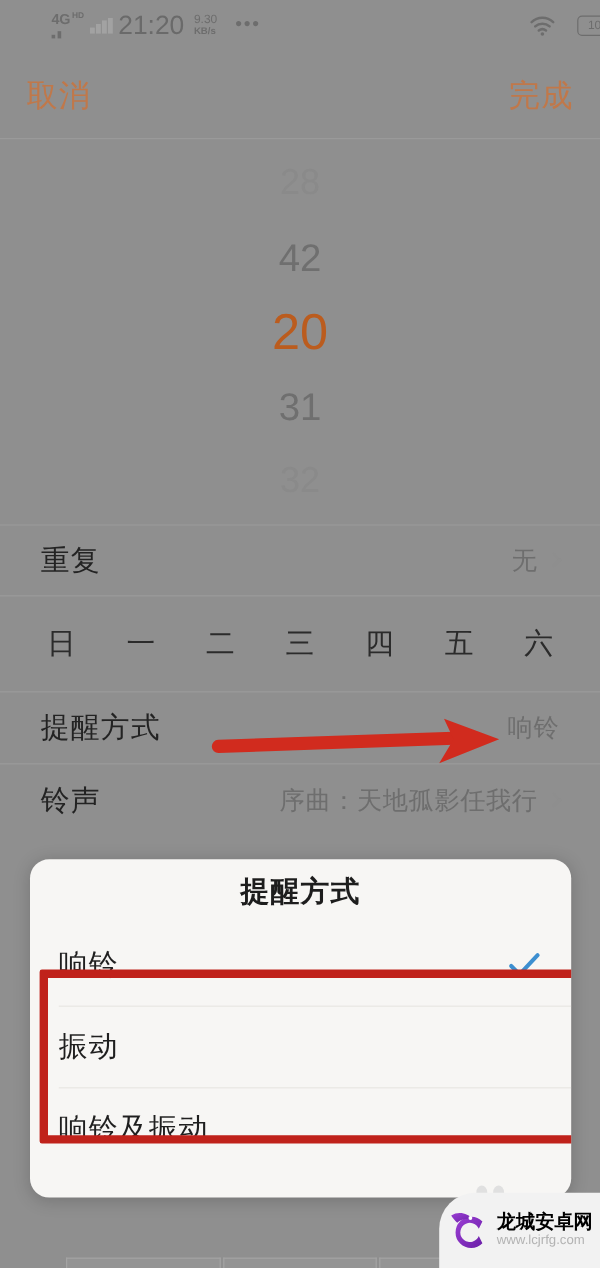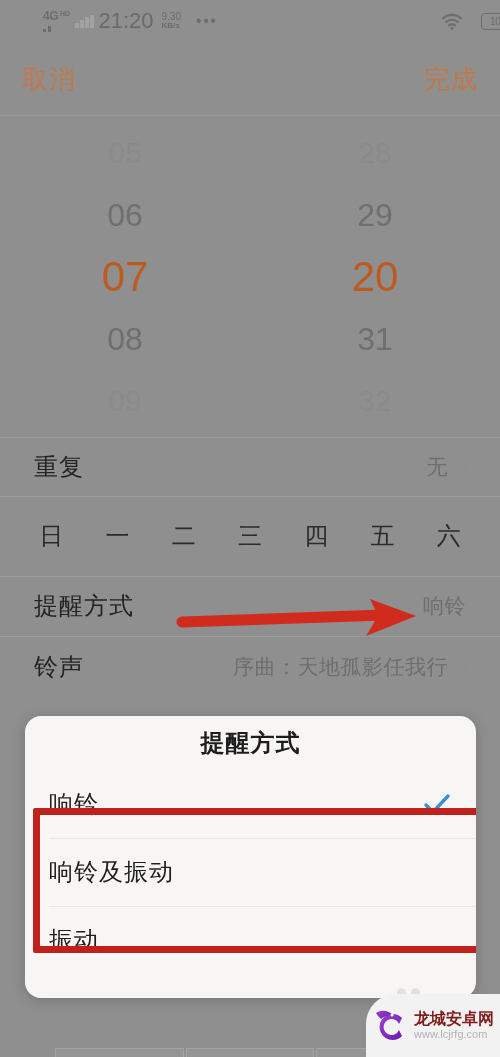--- a/index.html
+++ b/index.html
@@ -191,21 +191,21 @@
     border-top-left-radius:30px;
     display:flex; align-items:center;
     padding-left:6px;
     overflow:hidden;
   }
   .wm-logo {
     width:40px; height:42px; position:relative; flex:0 0 auto;
   }
   .wm-txt { display:flex; flex-direction:column; margin-left:2px; }
   .wm-cn {
-    font-size:16px; font-weight:bold; color:#7f1d1d; letter-spacing:0px;
+    font-size:16px; font-weight:bold; color:#000000; letter-spacing:0px;
     line-height:1.15;
   }
   .wm-url { font-size:11px; color:#b3b3b3; letter-spacing:0px; line-height:1.2; }
   .wm-ears {
     position:absolute; left:397px; top:988px;
     display:flex; gap:5px;
   }
   .wm-ears i {
     width:9px; height:11px; background:#e0e0e0; border-radius:50% 50% 40% 40%;
     display:block;
@@ -254,29 +254,22 @@
     </div>
   </div>
 
   <div class="navbar">
     <span class="nav-btn" style="position:relative;z-index:2">取消</span>
     <span class="nav-btn" style="position:relative;z-index:2">完成</span>
   </div>
 
   <div class="picker">
     <div class="pcol">
-      <div class="pi far">05</div>
-      <div class="pi near">06</div>
-      <div class="pi sel">07</div>
-      <div class="pi near">08</div>
-      <div class="pi far">09</div>
-    </div>
-    <div class="pcol">
       <div class="pi far">28</div>
-      <div class="pi near">29</div>
+      <div class="pi near">42</div>
       <div class="pi sel">20</div>
       <div class="pi near">31</div>
       <div class="pi far">32</div>
     </div>
   </div>
 
   <div class="rowsep" style="top:437px"></div>
 
   <div class="row" style="top:437px; height:59px">
     <span class="lbl">重复</span>
@@ -328,25 +321,25 @@
     <div class="opt">
       <span class="otxt">响铃</span>
       <span class="check">
         <svg width="30" height="24" viewBox="0 0 30 24">
           <path d="M4 13 L11 20 L26 4" stroke="#3d8fd0" stroke-width="3.4" fill="none" stroke-linecap="round" stroke-linejoin="round"></path>
         </svg>
       </span>
     </div>
 
     <div class="opt">
+      <span class="otxt">振动</span>
+    </div>
+
+    <div class="opt">
       <span class="otxt">响铃及振动</span>
-    </div>
-
-    <div class="opt">
-      <span class="otxt">振动</span>
     </div>
 
     <div class="redbox"></div>
   </div>
 
   <div class="bottombar">
     <span class="cell"></span>
     <span class="cell"></span>
     <span class="cell"></span>
   </div>

